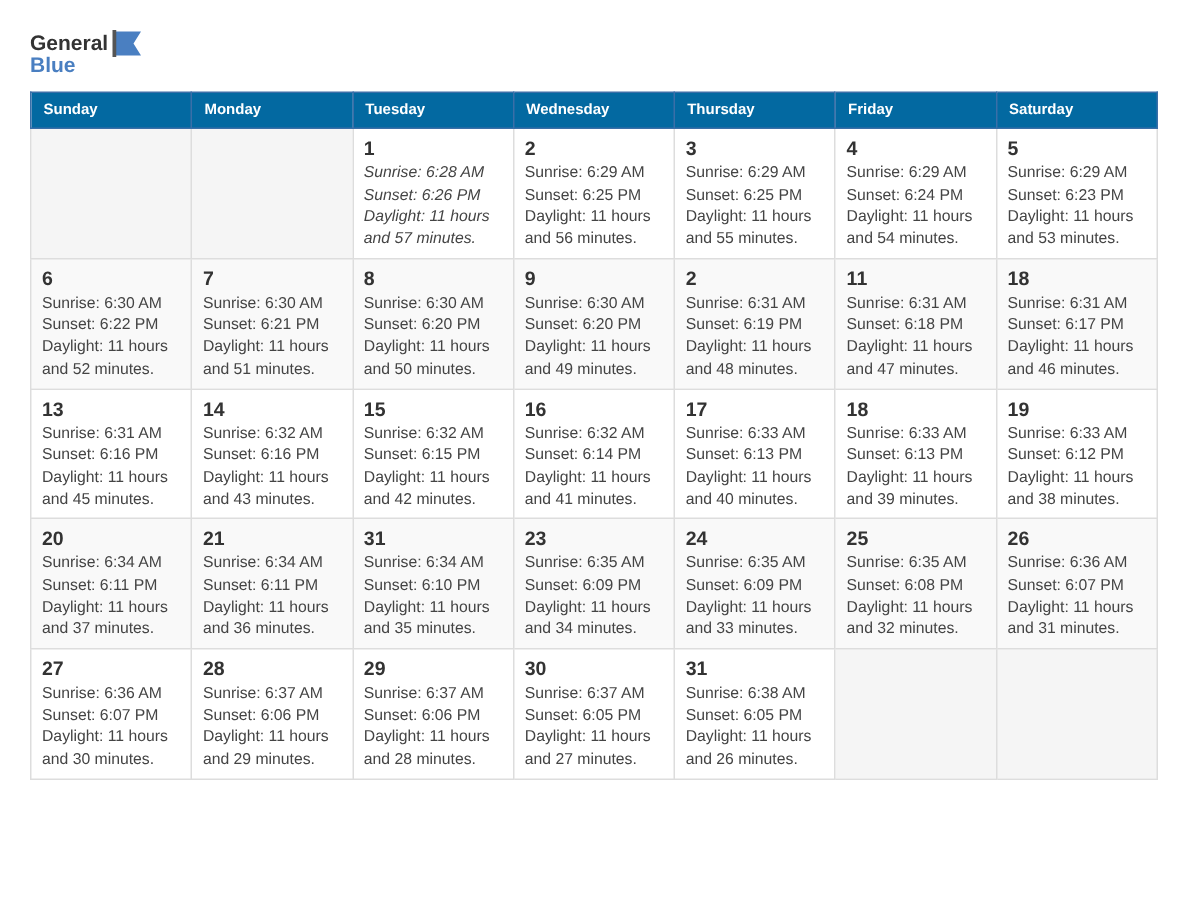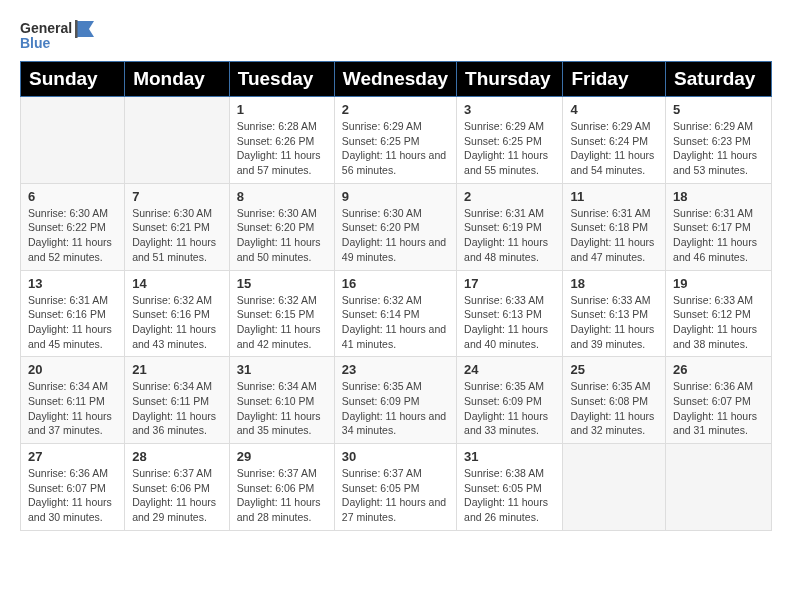--- a/index.html
+++ b/index.html
@@ -31,25 +31,25 @@
     .location-title {
       font-size: 16px;
       color: #555;
     }
     .calendar {
       width: 100%;
       border-collapse: collapse;
       border: 1px solid #ccc;
     }
     .calendar th {
-      background-color: #000000;
+      background-color: #0369a1;
       color: white;
       text-align: left;
       padding: 6px 8px;
-      font-size: 19px;
+      font-size: 10px;
       border: 1px solid #3a6fa8;
     }
     .calendar td {
       vertical-align: top;
       padding: 5px 7px;
       border: 1px solid #ddd;
       font-size: 11px;
       color: #333;
       width: 107px;
       min-height: 80px;
@@ -113,21 +113,21 @@
         <th>Friday</th>
         <th>Saturday</th>
       </tr>
   </thead>
   <tbody id="calendar-body">
   <tr class="row-odd">
         <td class="empty-cell"></td>
         <td class="empty-cell"></td>
         <td>
           <span class="day-number">1</span>
-          <div class="day-info" style="white-space: pre-line;">Sunrise: 6:28 AM
+          <div class="day-info" style="white-space: pre-line; font-style: italic;">Sunrise: 6:28 AM
 Sunset: 6:26 PM
 Daylight: 11 hours and 57 minutes.</div>
         </td>
         <td>
           <span class="day-number">2</span>
           <div class="day-info" style="white-space: pre-line;">Sunrise: 6:29 AM
 Sunset: 6:25 PM
 Daylight: 11 hours and 56 minutes.</div>
         </td>
         <td>

